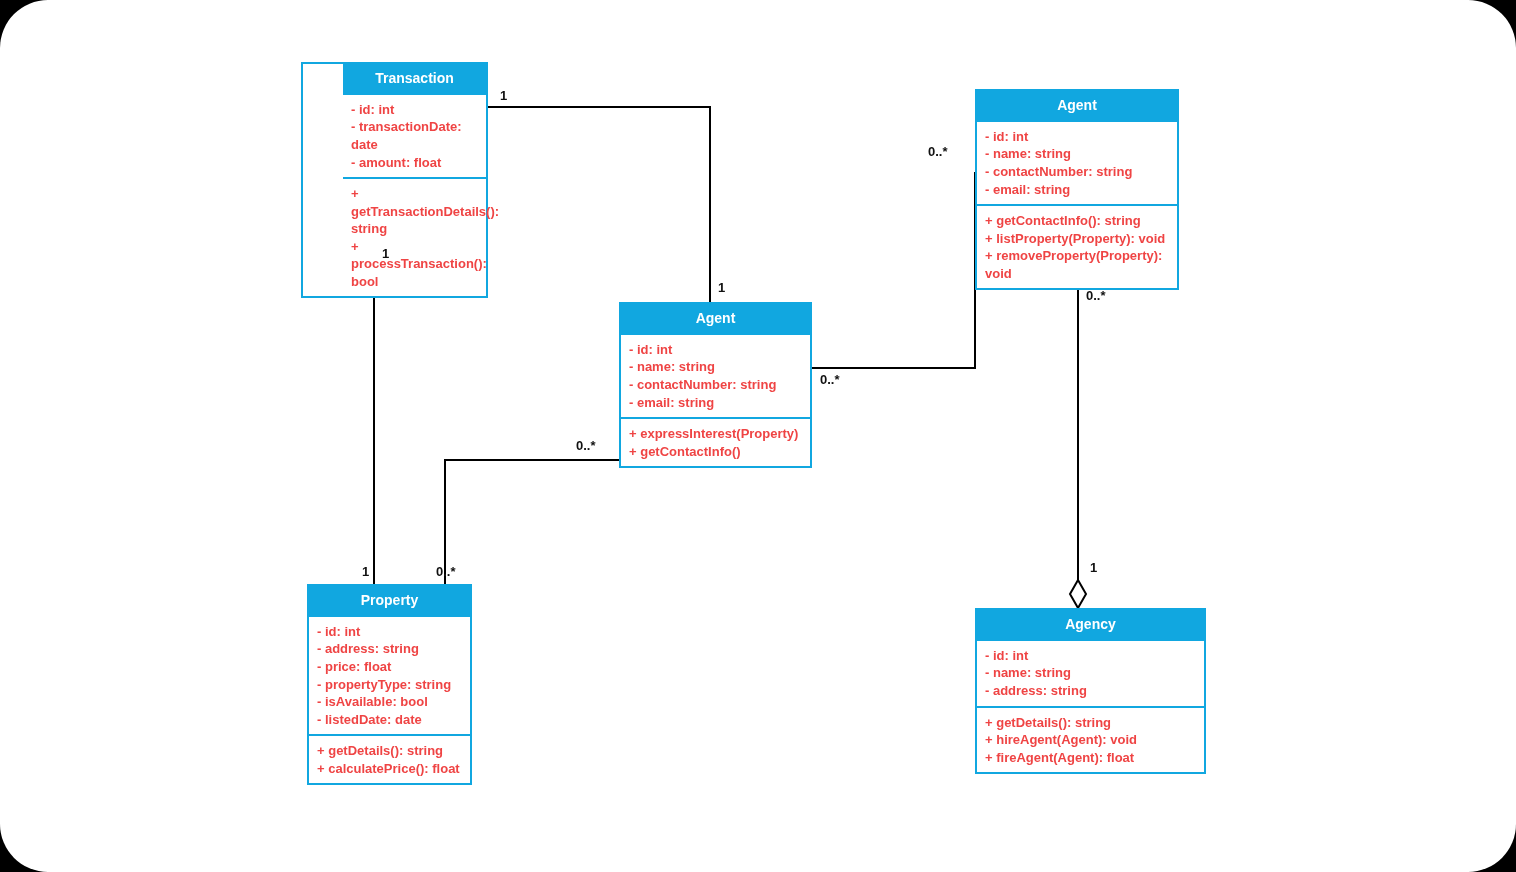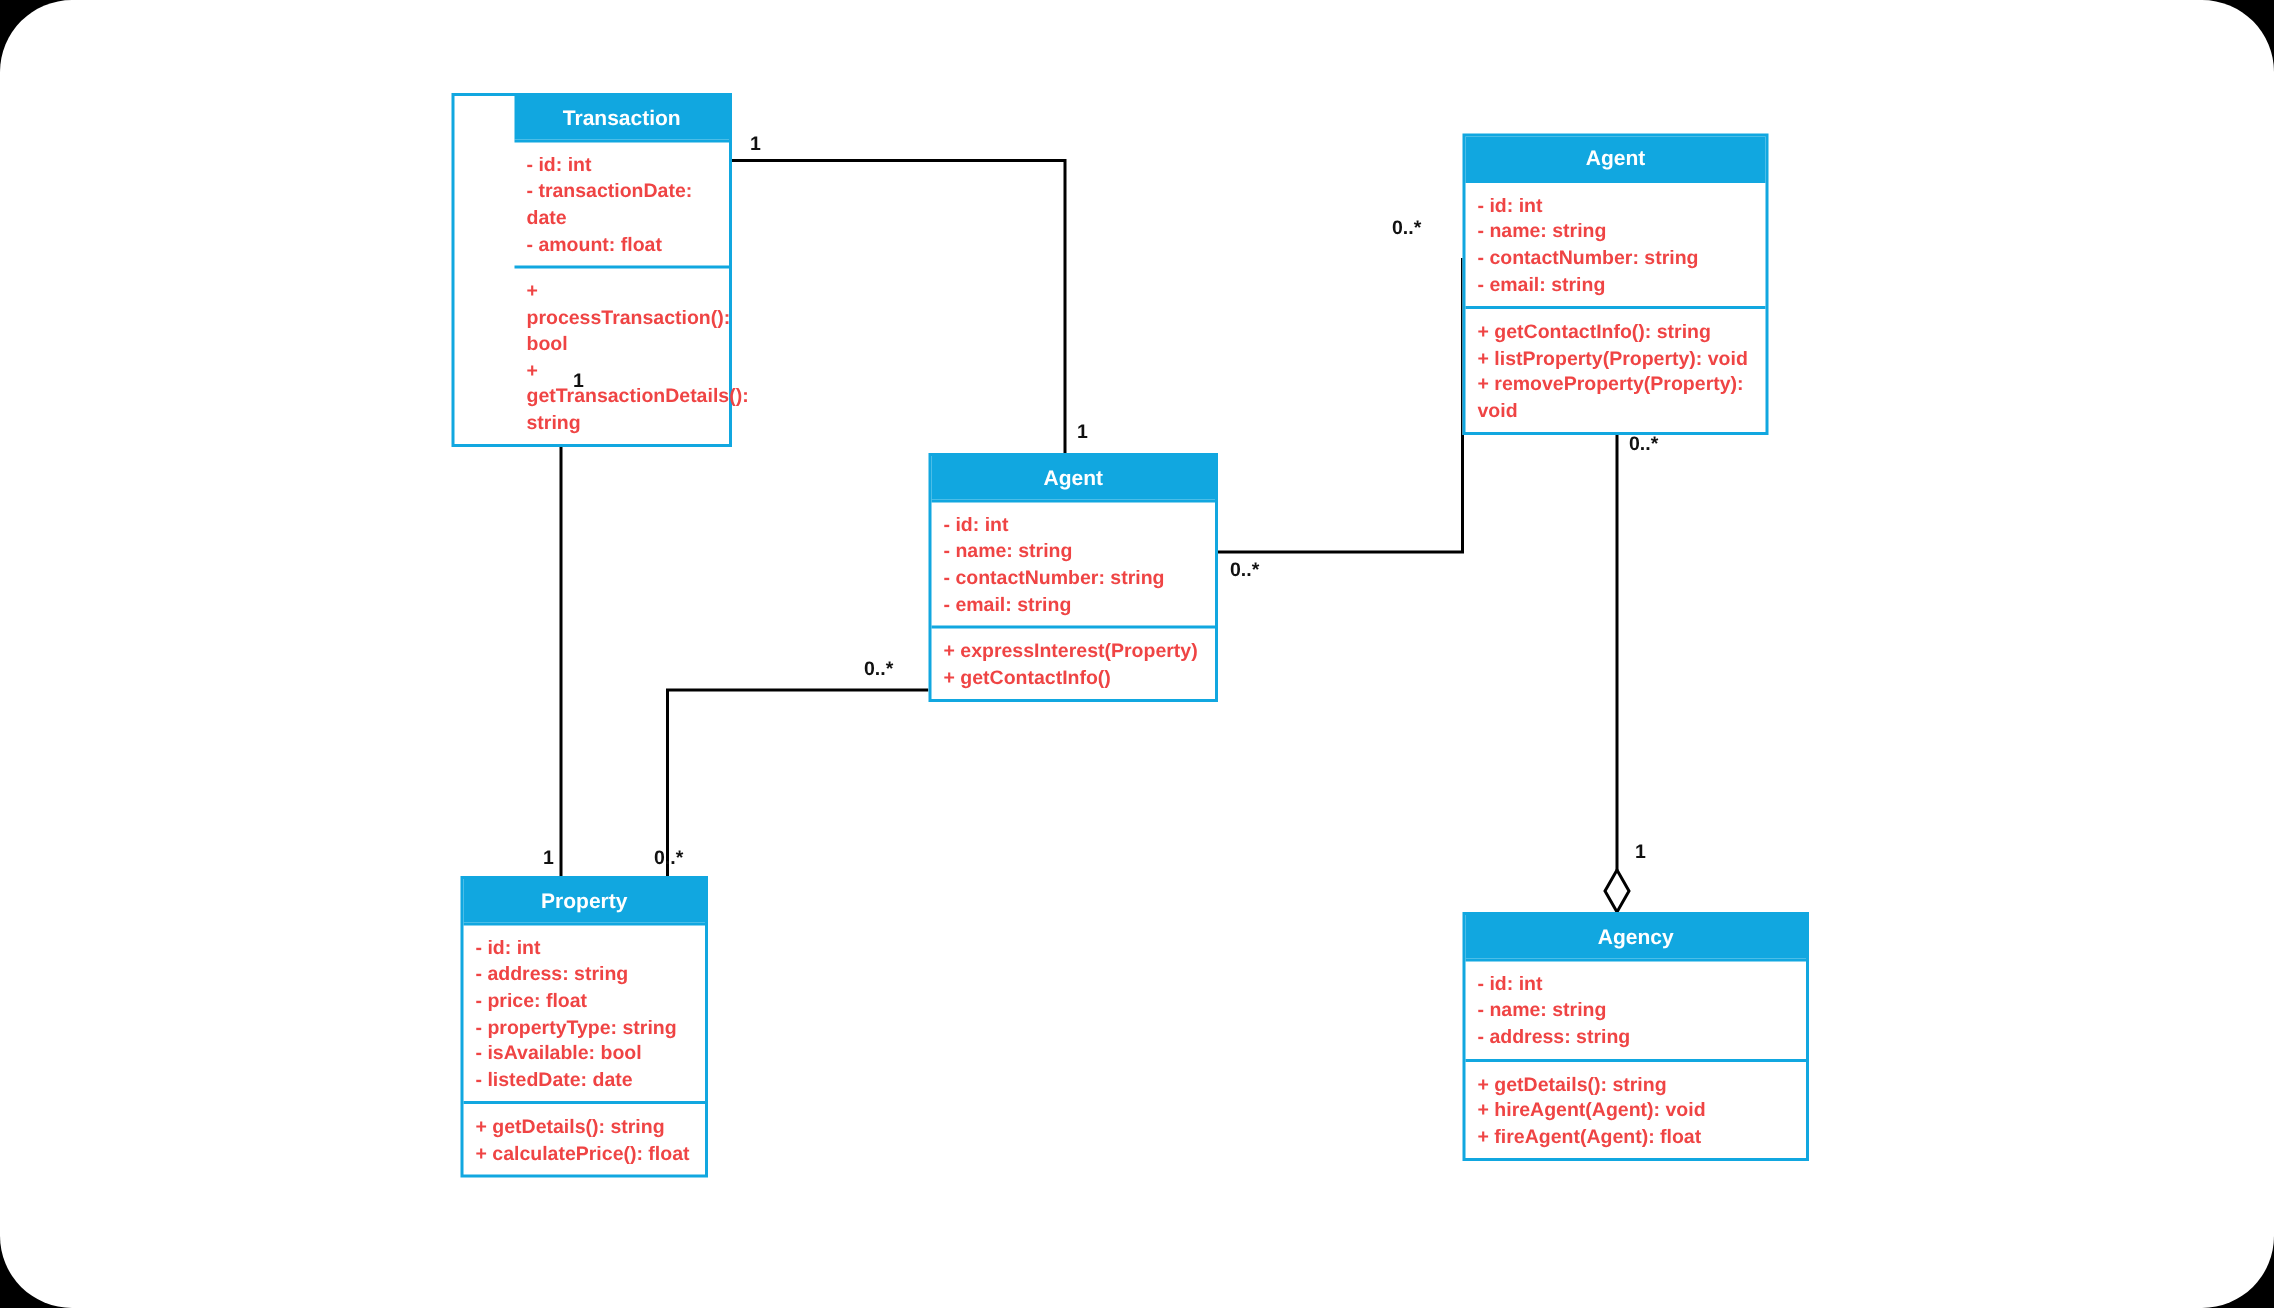--- a/index.html
+++ b/index.html
@@ -75,22 +75,22 @@
   </svg>
 
   <div class="uml-class" style="left:301px; top:62px; width:187px;padding-left:40px;">
     <div class="uml-title">Transaction</div>
     <div class="uml-section">
       <div class="uml-row">- id: int</div>
       <div class="uml-row">- transactionDate: date</div>
       <div class="uml-row">- amount: float</div>
     </div>
     <div class="uml-section">
+      <div class="uml-row">+ getTransactionDetails(): string</div>
       <div class="uml-row">+ processTransaction(): bool</div>
-      <div class="uml-row">+ getTransactionDetails(): string</div>
     </div>
   </div>
 
   <div class="uml-class" style="left:619px; top:302px; width:193px;">
     <div class="uml-title">Agent</div>
     <div class="uml-section">
       <div class="uml-row">- id: int</div>
       <div class="uml-row">- name: string</div>
       <div class="uml-row">- contactNumber: string</div>
       <div class="uml-row">- email: string</div>

